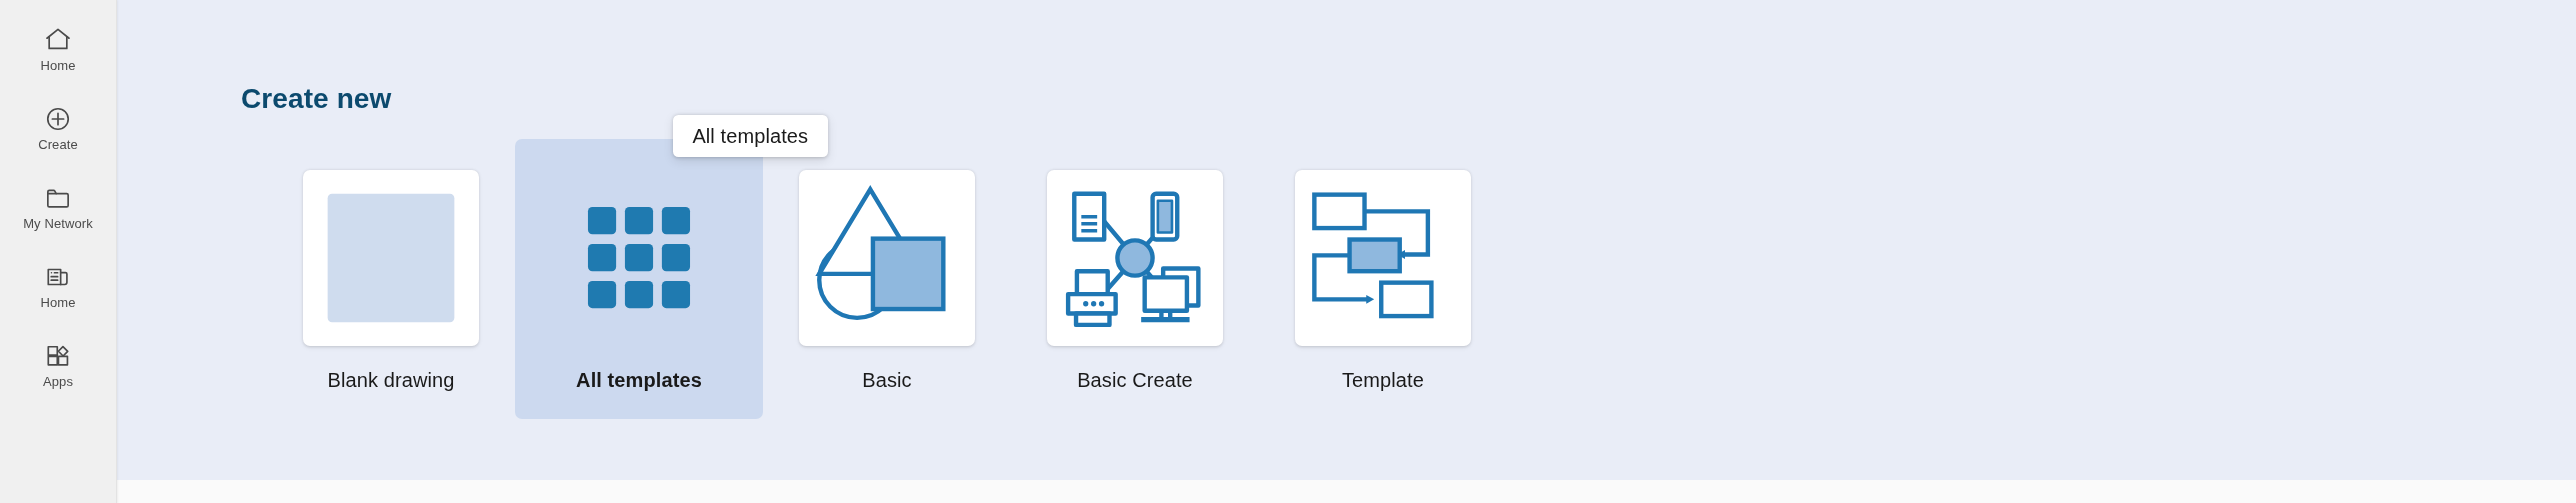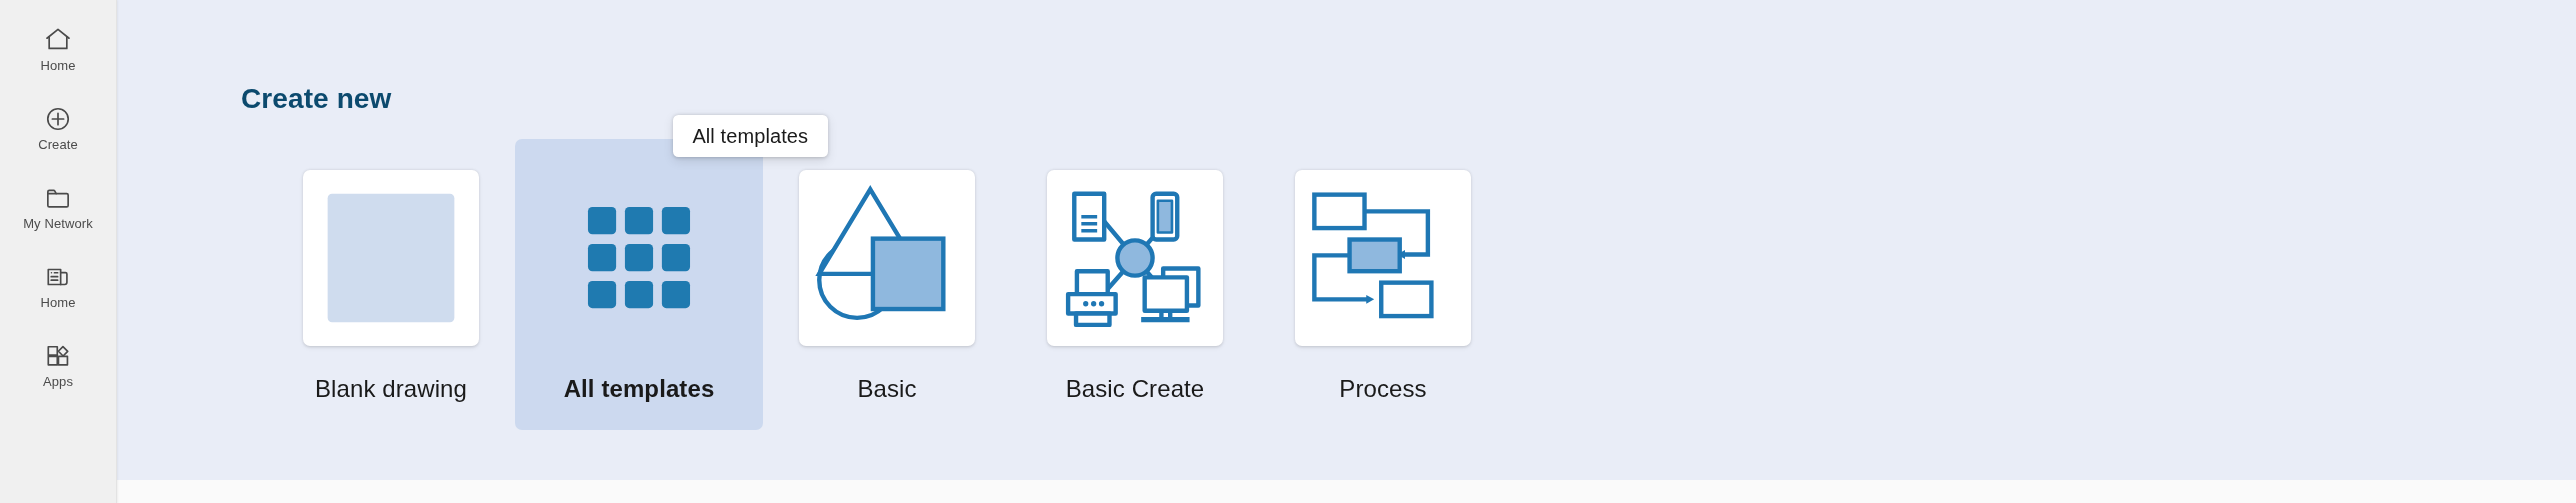--- a/index.html
+++ b/index.html
@@ -123,22 +123,22 @@
     align-items: center;
     justify-content: center;
     overflow: hidden;
   }
   .card.selected .thumb {
     background: transparent;
     box-shadow: none;
   }
   .thumb svg { display: block; }
   .card-label {
-    margin-top: 31px;
-    font-size: 24px;
+    margin-top: 24px;
+    font-size: 20px;
     color: #1a1a1a;
     line-height: 1;
     white-space: nowrap;
     letter-spacing: 0.1px;
     font-weight: 400;
   }
   .card.selected .card-label {
     font-weight: bold;
   }
 
@@ -326,21 +326,21 @@
                 <rect x="62" y="79" width="57" height="36" fill="#8fb8de"></rect>
 
                 <path d="M62 97 H22 V147 H82"></path>
                 <path d="M90 147 l-9 -5 v10 Z" fill="#1f77b4" stroke="none"></path>
 
                 <rect x="98" y="128" width="57" height="38" fill="#ffffff"></rect>
               </g>
             </svg>
           </span>
         </div>
-        <div class="card-label">Process</div>
+        <div class="card-label">Template</div>
       </div>
 
 
 
     </div>
 
     <div class="tooltip">All templates</div>
 
   </main>
 

